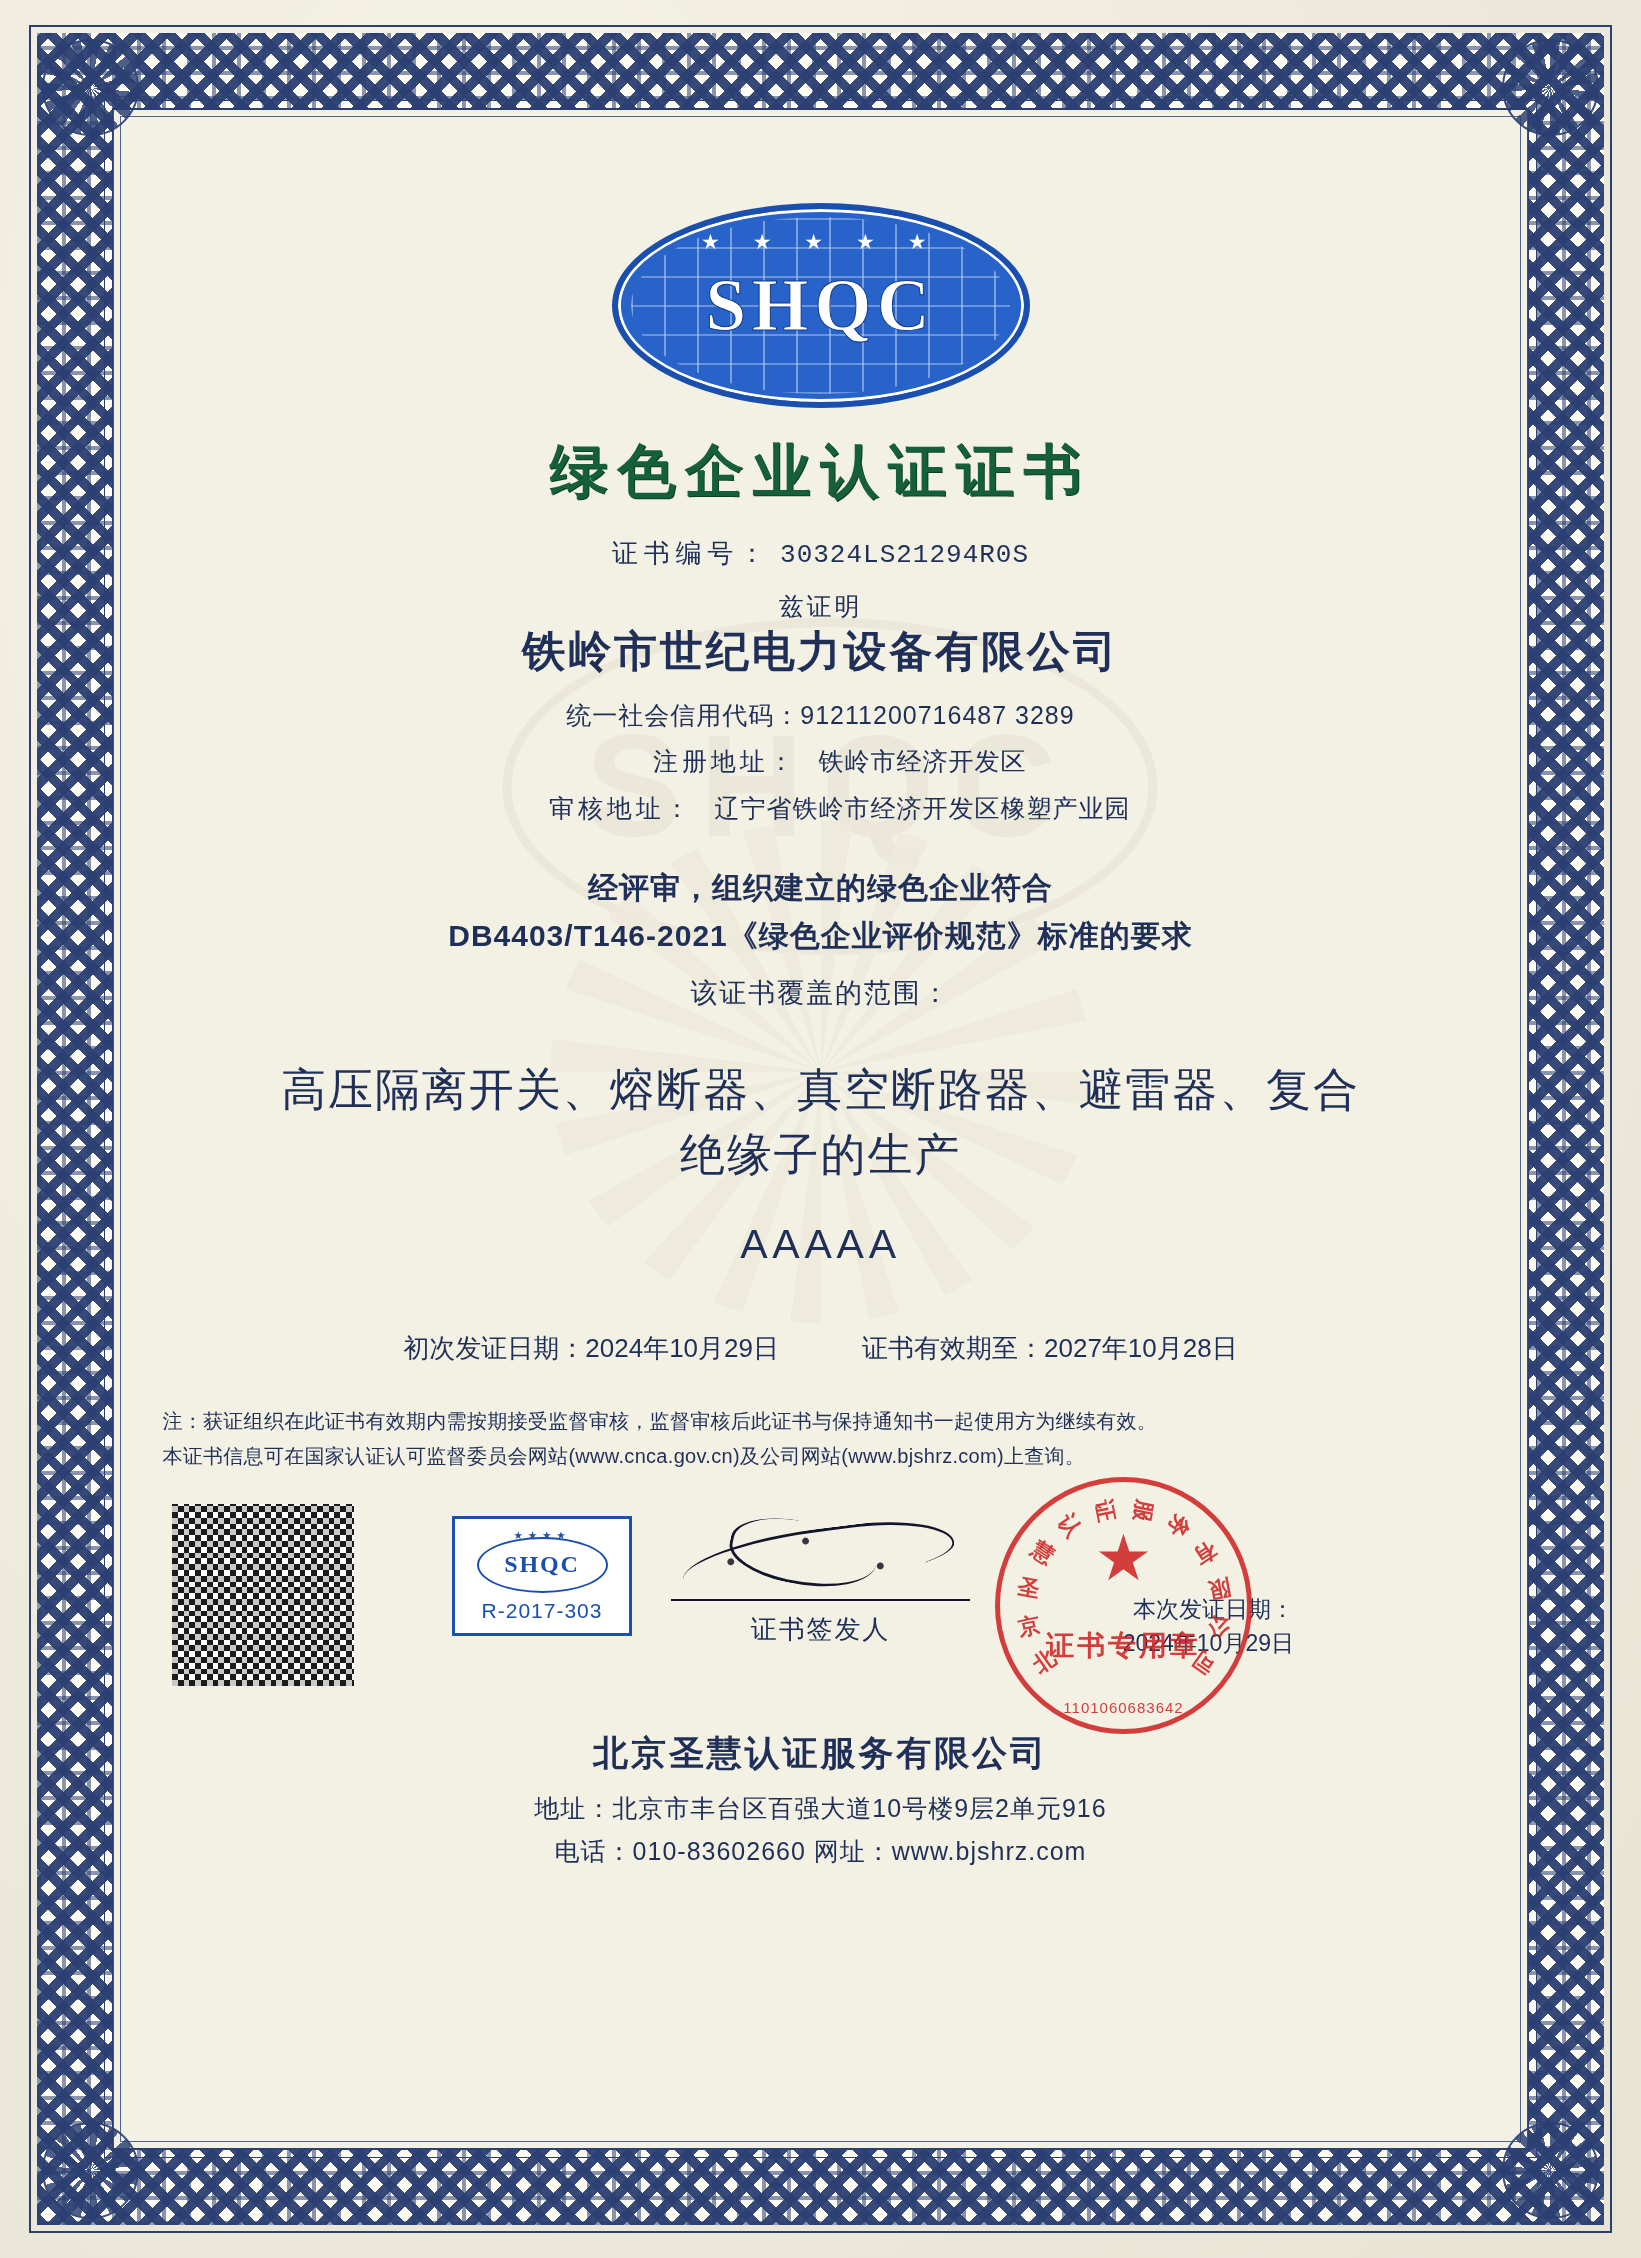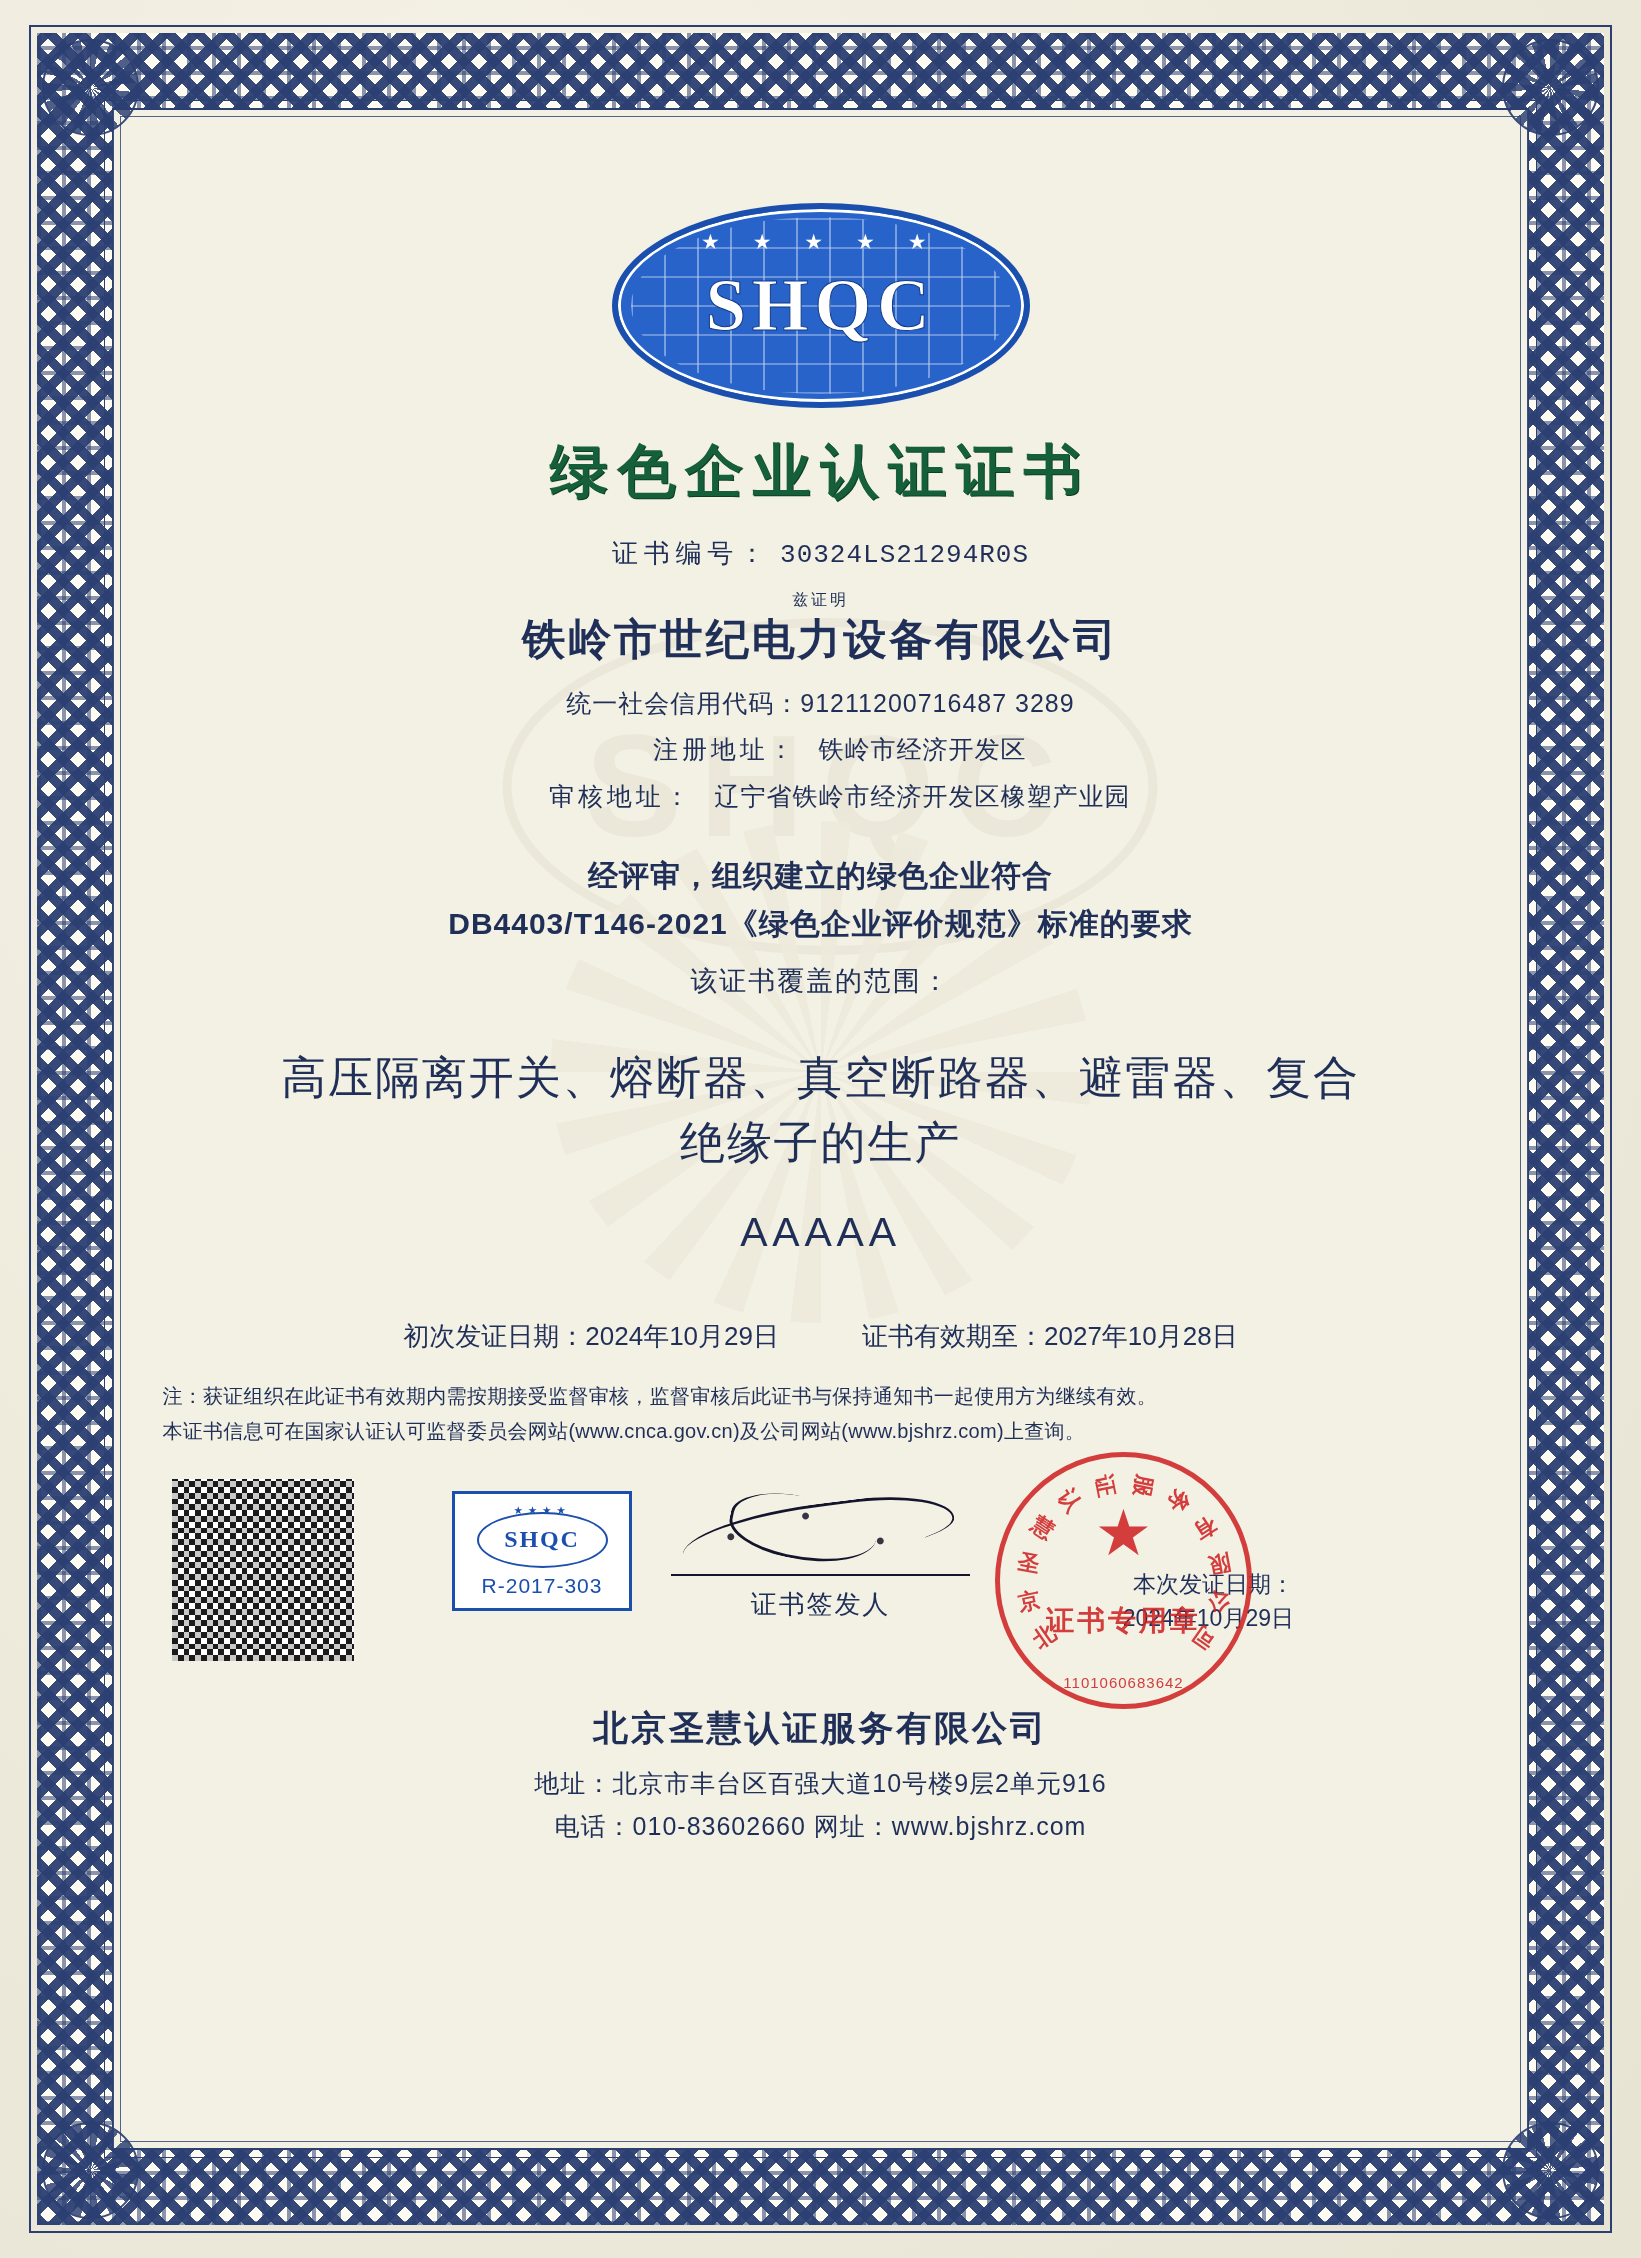--- a/index.html
+++ b/index.html
@@ -127,21 +127,21 @@
     text-shadow:1px 1px 0 #0d3f26;
     font-family:"DejaVu Sans","Liberation Sans",sans-serif;
   }
 
   .cert-no{
     margin-top:25px;font-size:26px;letter-spacing:1.9px;color:#1f2f57;
   }
   .cert-no .label{letter-spacing:5.8px;}
   .cert-no .value{font-family:"Liberation Mono","DejaVu Sans Mono",monospace;letter-spacing:1px;}
 
-  .hereby{margin-top:19.3px;font-size:16px;letter-spacing:2.9px;}
+  .hereby{margin-top:19.3px;font-size:25px;letter-spacing:2.9px;}
 
   .company{
     margin-top:0;
     font-size:43px;font-weight:700;letter-spacing:2.9px;text-align:center;
   }
 
   .credit{
     margin-top:17.4px;font-size:25px;letter-spacing:1px;
   }
 
@@ -165,21 +165,21 @@
     margin-top:33px;font-size:41px;letter-spacing:4.8px;
     font-family:"Liberation Sans","DejaVu Sans",sans-serif;
   }
 
   .dates{
     margin-top:63px;font-size:26px;
     display:flex;justify-content:center;gap:83px;
   }
 
   .note{
-    margin-top:25px;font-size:20px;line-height:1.75;text-align:left;
+    margin-top:38px;font-size:20px;line-height:1.75;text-align:left;
     padding:0 17.4px;letter-spacing:0.3px;
   }
   .note .ln{display:block;}
 
   
   .bottom{
     margin-top:21px;position:relative;height:222px;
   }
   .qr{
     position:absolute;left:27px;top:9.7px;width:182px;height:182px;

